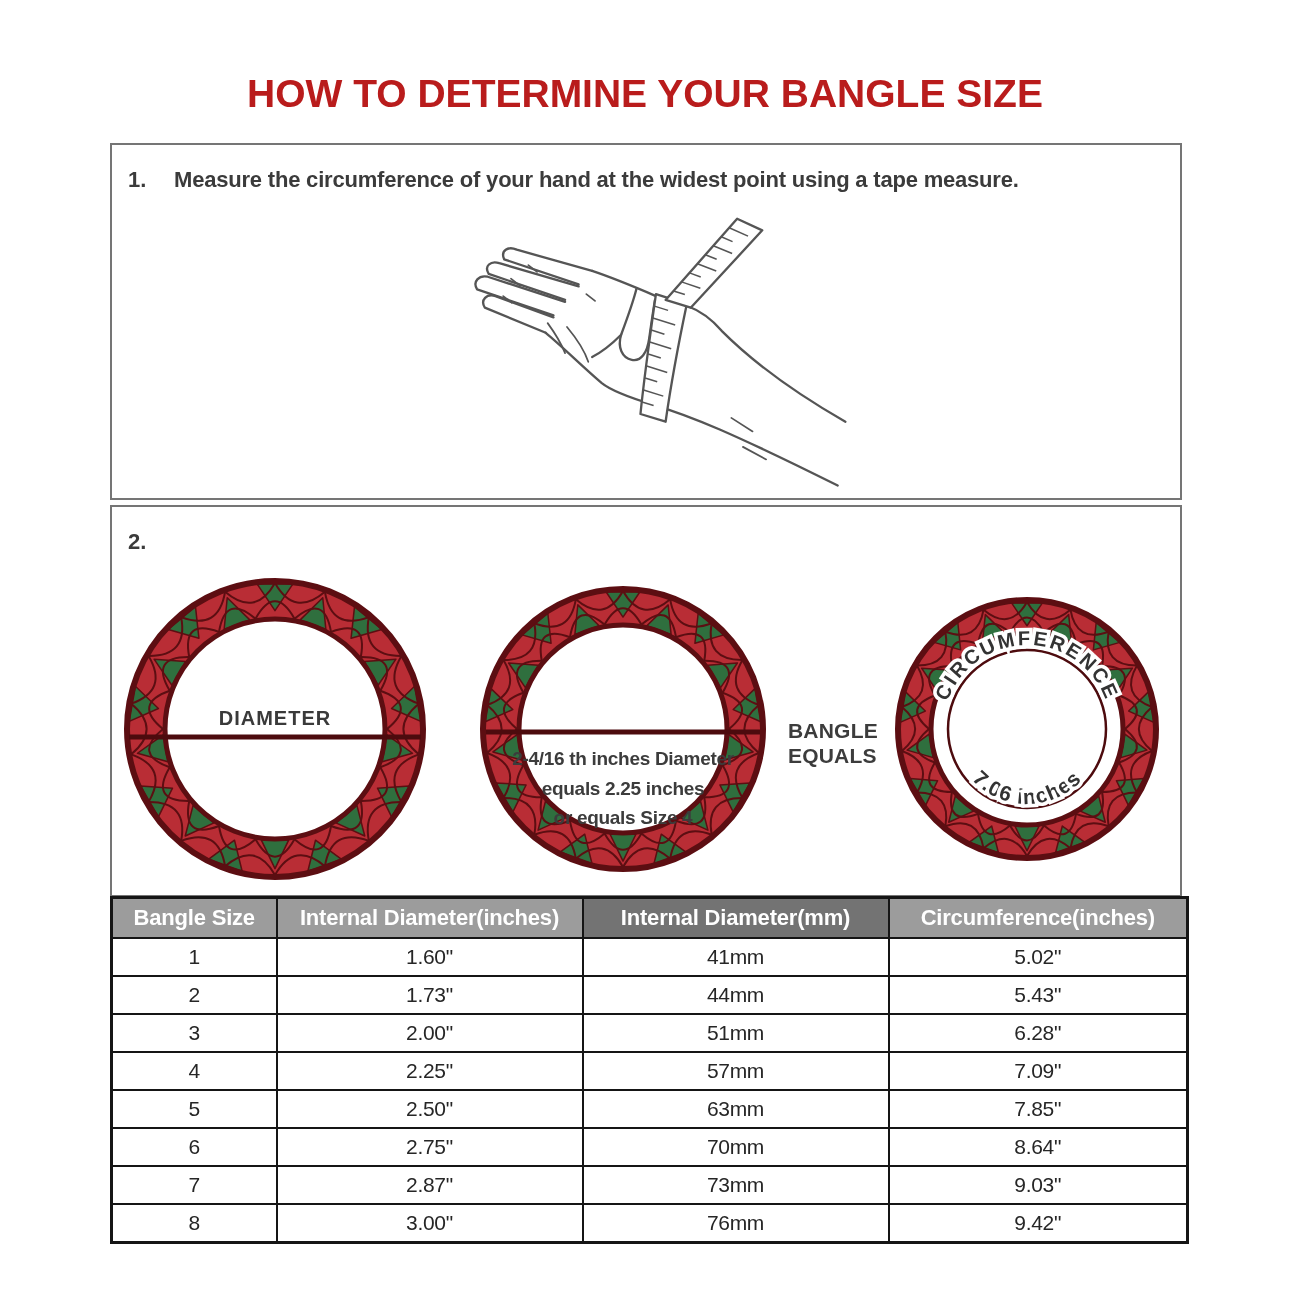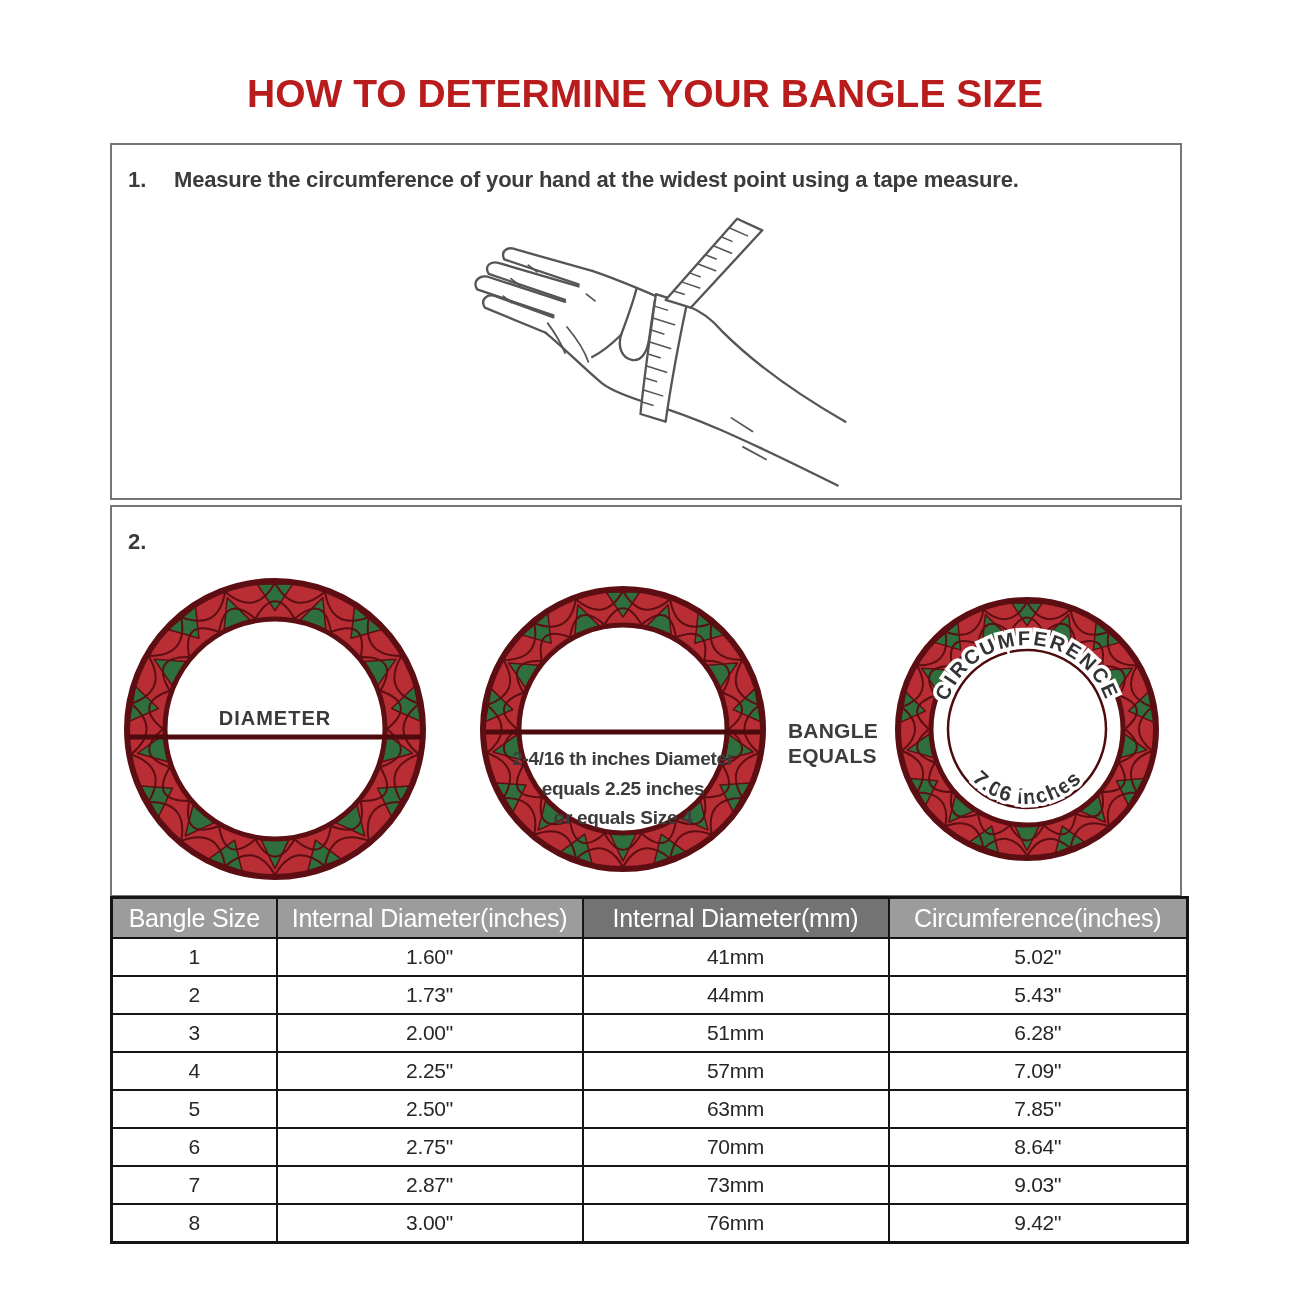--- a/index.html
+++ b/index.html
@@ -37,21 +37,21 @@
     font-size:21px;font-weight:700;color:#3c3c3c;line-height:25px;
     letter-spacing:0.2px;
     margin-top:12px;
   }
   table.size-table{
     position:absolute;left:110px;top:896px;width:1076px;
     border-collapse:collapse;table-layout:fixed;
     border:3px solid #151515;
   }
   table.size-table th{
-    height:36px;font-size:25px;font-weight:400;color:#ffffff;
+    height:36px;font-size:22px;font-weight:700;color:#ffffff;
     border:2px solid #151515;text-align:center;letter-spacing:-0.2px;
   }
   table.size-table td{
     height:34px;font-size:21px;font-weight:400;color:#262626;
     border:2px solid #151515;text-align:center;letter-spacing:-0.3px;
     background:#ffffff;
   }
   col.c1{width:165px;} col.c2{width:306px;} col.c3{width:306px;} col.c4{width:299px;}
   svg text{font-family:"Liberation Sans", sans-serif;}
 </style>

